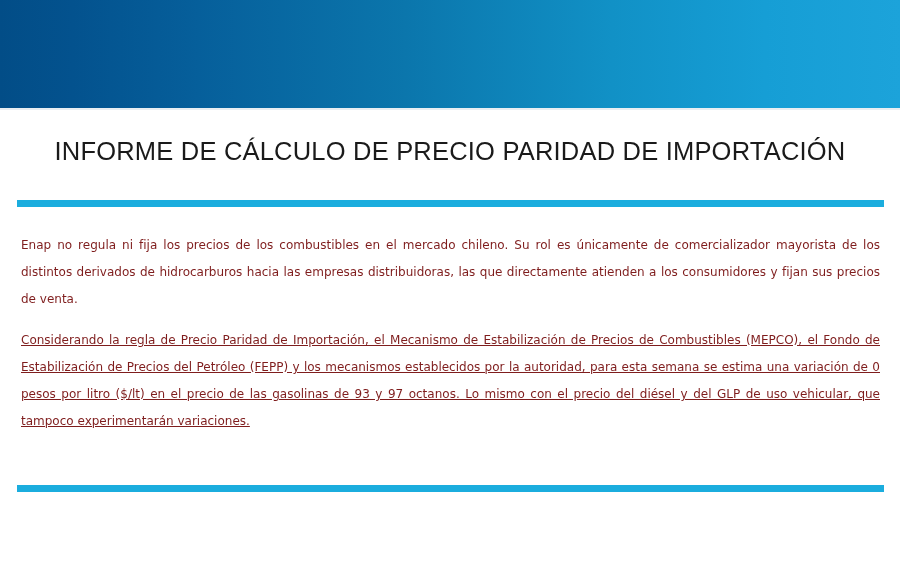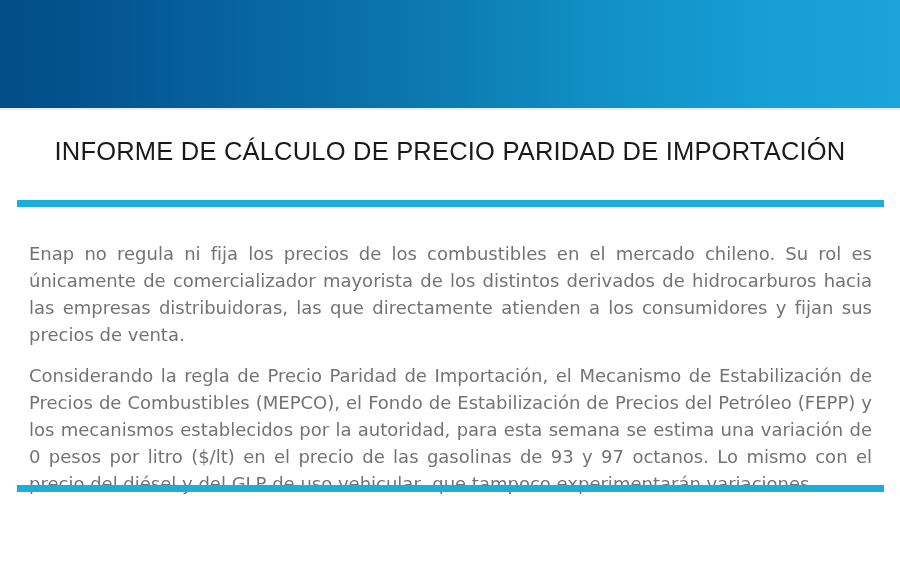--- a/index.html
+++ b/index.html
@@ -75,30 +75,31 @@
   .rule-bottom { top: 485px; }
 
   
   .body-block {
     position: absolute;
     left: 17px;
     top: 228px;
     width: 867px;
   }
   .para {
-    margin: 12px;
+    margin: 4px;
     text-align: justify;
     text-justify: inter-word;
     font-family: "DejaVu Sans", "Liberation Sans", sans-serif;
-    font-size: 18px;
+    font-size: 12px;
     line-height: 27px;
-    color: #737373;
+    color: #7f1d1d;
   }
   .para + .para {
     margin-top: 14px;
+    text-decoration: underline;
   }
 
   
   .footer-date {
     position: absolute;
     left: 0;
     top: 511px;
     width: 900px;
     text-align: center;
     font-family: "DejaVu Sans", "Liberation Sans", sans-serif;

